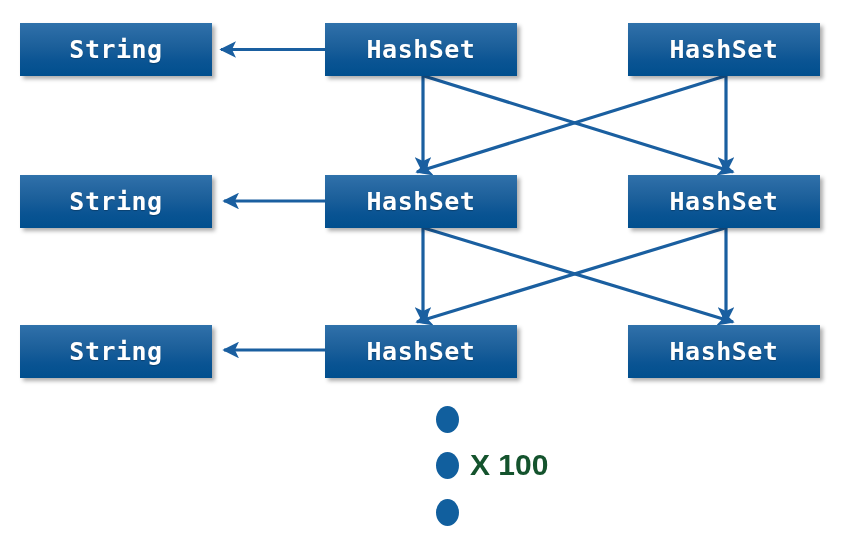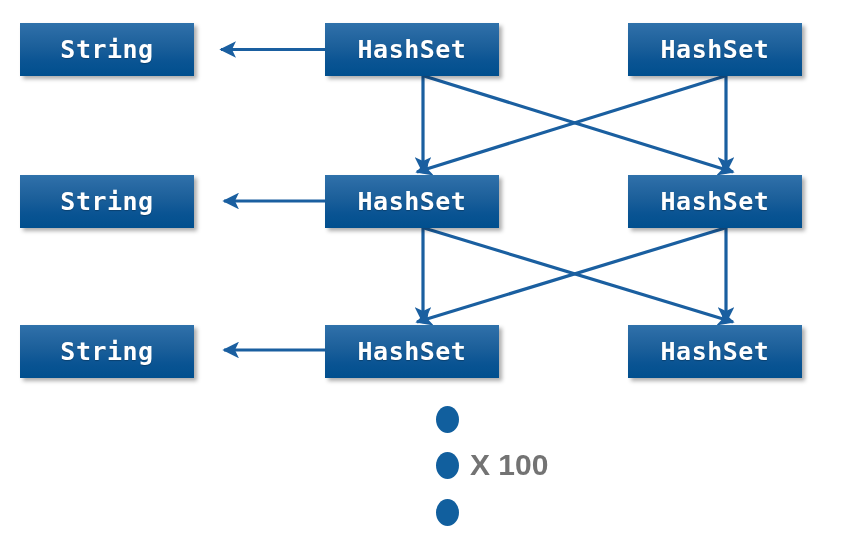--- a/index.html
+++ b/index.html
@@ -15,21 +15,21 @@
     position: relative;
     width: 846px;
     height: 535px;
     background: #ffffff;
     overflow: hidden;
   }
 
   
   .node {
     position: absolute;
-    width: 174px;
+    width: 192px;
     height: 53px;
     box-sizing: border-box;
     background: linear-gradient(to bottom,
                 #2f72ab 0%,
                 #2a6ba5 14%,
                 #1b5f9a 45%,
                 #0a5493 72%,
                 #004f8e 100%);
     box-shadow: 3px 3px 4px rgba(0, 0, 0, 0.32);
     display: flex;
@@ -80,21 +80,21 @@
   #dot2 { left: 436px; top: 452px; }
   #dot3 { left: 436px; top: 499px; }
 
   #multiplier {
     position: absolute;
     left: 470px;
     top: 450px;
     font-family: "Liberation Sans", sans-serif;
     font-weight: bold;
     font-size: 30px;
-    color: #737373;
+    color: #14532d;
     line-height: 1;
     white-space: nowrap;
     z-index: 6;
   }
 </style>
 </head>
 <body>
 
 <div id="canvas">
 

